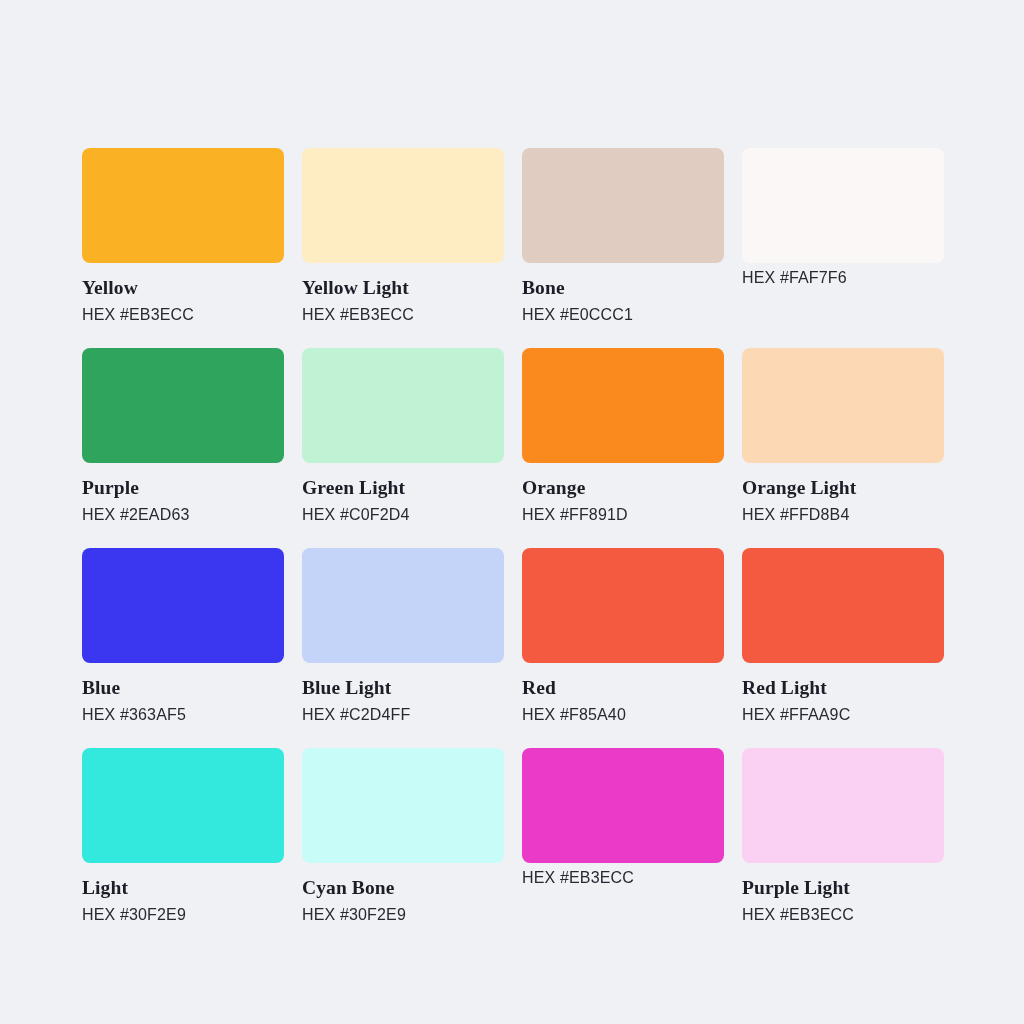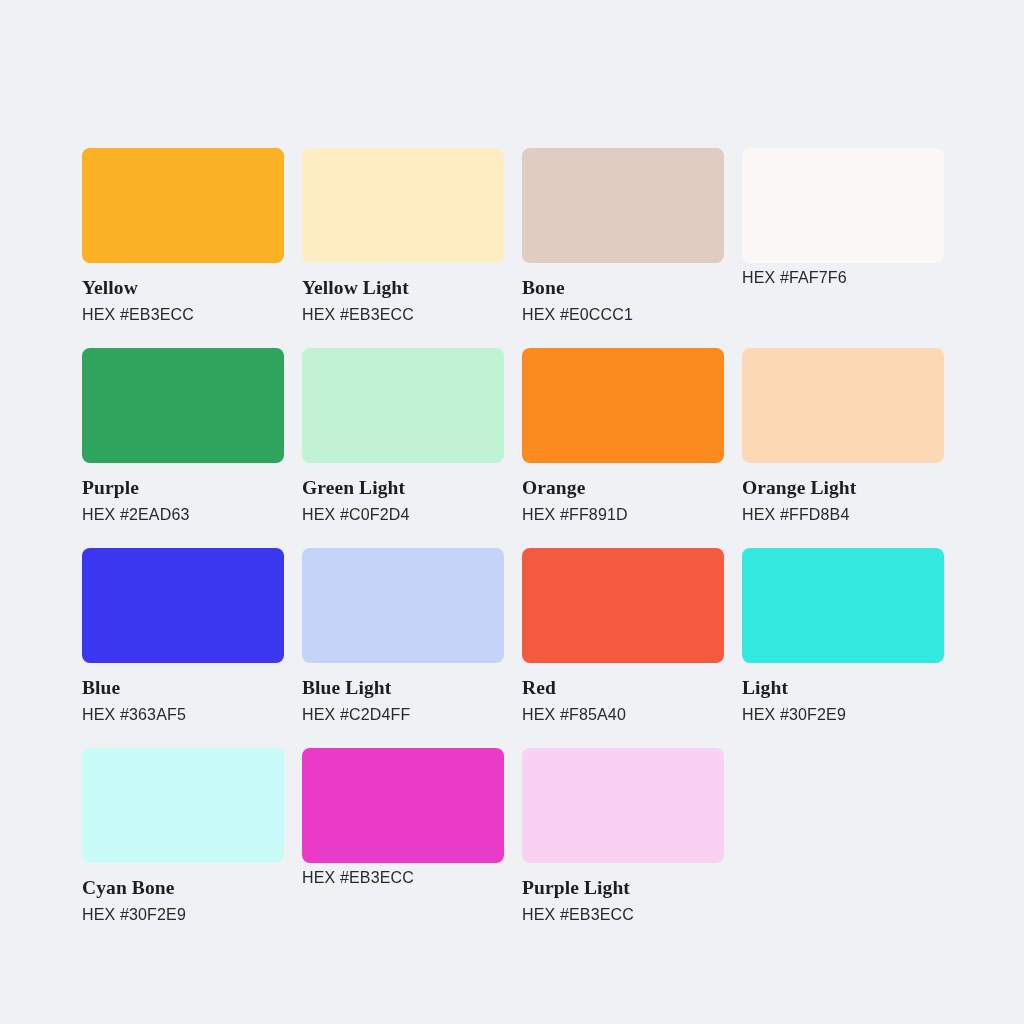--- a/index.html
+++ b/index.html
@@ -116,20 +116,25 @@
         <div class="swatch-chip" style="background: rgb(196, 212, 248);"></div>
         <div class="swatch-name">Blue Light</div>
         <div class="swatch-hex">HEX #C2D4FF</div>
       </div>
       <div class="swatch-card">
         <div class="swatch-chip" style="background: rgb(244, 90, 64);"></div>
         <div class="swatch-name">Red</div>
         <div class="swatch-hex">HEX #F85A40</div>
       </div>
       <div class="swatch-card">
+        <div class="swatch-chip" style="background: rgb(244, 90, 64);"></div>
+        <div class="swatch-name">Red Light</div>
+        <div class="swatch-hex">HEX #FFAA9C</div>
+      </div>
+      <div class="swatch-card">
         <div class="swatch-chip" style="background: rgb(51, 233, 222);"></div>
         <div class="swatch-name">Light</div>
         <div class="swatch-hex">HEX #30F2E9</div>
       </div>
       <div class="swatch-card">
         <div class="swatch-chip" style="background: rgb(200, 252, 248);"></div>
         <div class="swatch-name">Cyan Bone</div>
         <div class="swatch-hex">HEX #30F2E9</div>
       </div>
       <div class="swatch-card">

